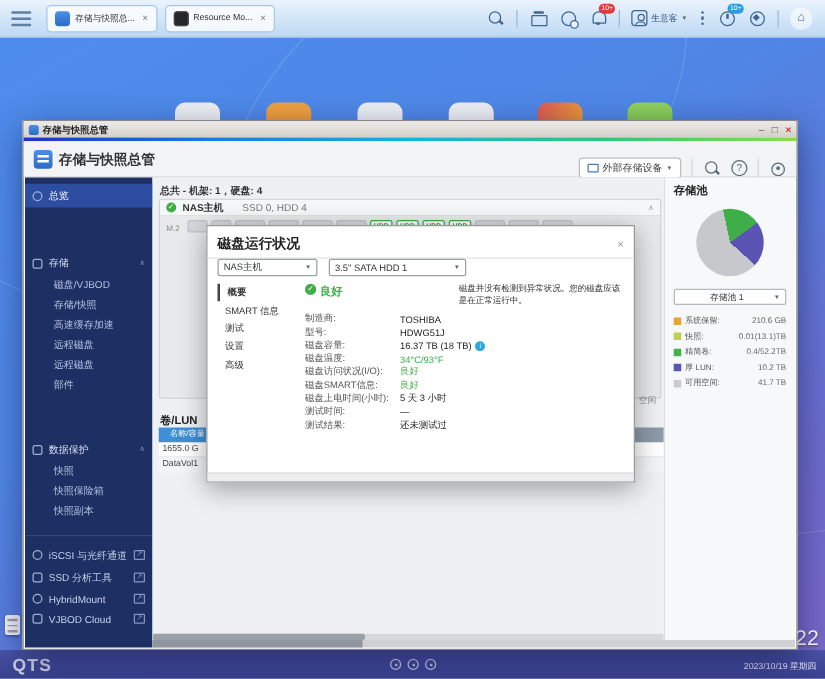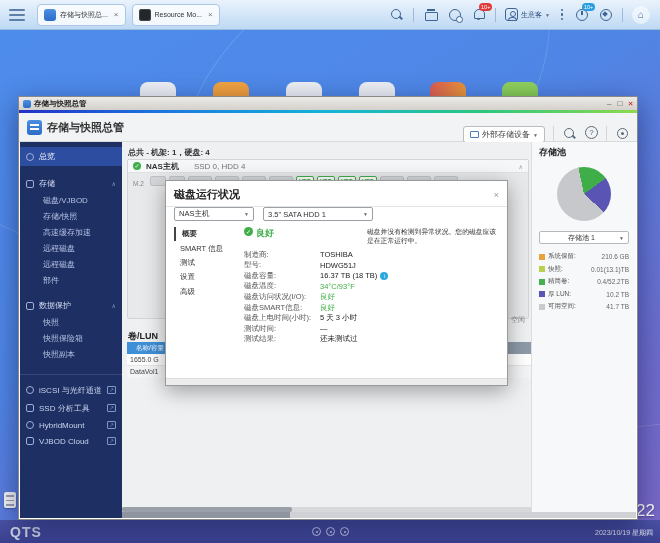--- a/index.html
+++ b/index.html
@@ -68,38 +68,38 @@
   .win-titlebar { height:13px; background:linear-gradient(#eceae7,#d4d1cc); display:flex; align-items:center; padding:0 4px; }
   .wt-ico { width:8px; height:8px; border-radius:2px; background:linear-gradient(#4a90e2,#2d6bc8); margin-right:3px; }
   .wt-title { font-size:7.5px; font-weight:bold; color:#222; }
   .wt-ctrls { margin-left:auto; display:flex; gap:6px; align-items:center; font-size:8px; color:#555; }
   .wt-close { color:#d03030; font-weight:bold; }
   .win-accent { height:3px; background:linear-gradient(90deg,#2430c8,#1a7ce0,#15b4d8,#2bc77e,#8fd94e); }
   .win-header { height:29px; background:#f2f3f4; border-bottom:1px solid #d9dadc; display:flex; align-items:center; padding:0 8px; }
   .wh-ico { width:15px; height:15px; border-radius:3px; background:linear-gradient(#4a90e2,#2d6bc8); margin-right:5px; position:relative; }
   .wh-ico::after { content:""; position:absolute; left:3px; top:4px; width:9px; height:2px; background:#fff; box-shadow:0 4px 0 #fff; }
   .wh-title { font-size:11px; font-weight:bold; color:#333; }
-  .wh-right { margin-left:auto; display:flex; gap:8px;margin-top:15px; }
+  .wh-right { margin-left:auto; display:flex; align-items:center; gap:8px;margin-top:15px; }
   .ext-btn { height:17px; display:flex; align-items:center; gap:3px; border:1px solid #b9bcc0; border-radius:3px;
     background:#fff; padding:0 6px; font-size:8px; color:#444; }
   .ext-btn .dev { width:9px; height:7px; border:1.2px solid #4a7db8; border-radius:1px; }
   .caret { font-size:5px; color:#666; }
   .hdr-div { width:1px; height:16px; background:#d4d6d9; }
   .qmark { width:13px; height:13px; border:1.4px solid #5a6b7c; border-radius:50%; font-size:8px; line-height:11px; text-align:center; color:#5a6b7c; }
   .gear { position:relative; width:14px; height:14px; }
   .gear::before { content:""; position:absolute; left:2px; top:2px; width:9px; height:9px; border:1.6px solid #5a6b7c; border-radius:50%; }
   .gear::after { content:""; position:absolute; left:5.5px; top:5.5px; width:3px; height:3px; background:#5a6b7c; border-radius:50%; }
   .mag.dk::before { border-color:#5a6b7c; } .mag.dk::after { background:#5a6b7c; }
 
   .win-body { position:absolute; top:45px; left:1px; right:1px; bottom:7px; display:flex; }
 
   
   .sidebar { width:102px; background:#1d2f63; padding-top:5px; font-size:8px; color:#bcc8e6; flex:none; }
   .side-sel { background:#2d4da0; color:#fff; padding:4px 6px; display:flex; gap:5px; align-items:center; }
-  .side-group { padding:12px 6px 3px 6px; color:#d7dff4; display:flex; gap:5px; align-items:center; }
+  .side-group { padding:0 6px 3px 6px; color:#d7dff4; display:flex; gap:5px; align-items:center;margin-top:39px; }
   .side-group .chev { margin-left:auto; color:#8297c8; font-size:6px; }
   .side-sub { padding:2.5px 6px 2.5px 23px; color:#b4c1e2; }
   .gico { width:8px; height:8px; border:1.1px solid #9fb0d8; border-radius:2px; flex:none; }
   .gico.round { border-radius:50%; }
   .side-tools { margin-top:12px; border-top:1px solid rgba(255,255,255,.12); padding-top:6px; }
   .side-tool { padding:3.5px 6px; display:flex; gap:5px; align-items:center; color:#c9d3ec; }
   .side-tool .ext { margin-left:auto; font-size:6px; color:#8297c8; border:1px solid #8297c8; border-radius:1px; padding:0 1px; line-height:6px; }
 
   
   .main { flex:1; background:#eef0f2; position:relative; overflow:hidden; }
@@ -152,21 +152,21 @@
   .dsel.s1 { width:80px; } .dsel.s2 { width:110px; }
   .dlg-body { display:flex; margin-top:3px; }
   .dlg-menu { width:78px; flex:none; padding-left:8px; font-size:7.5px; color:#333; }
   .dm-item { padding:2.2px 0 2.2px 6px; }
   .dm-item.sel { border-left:2px solid #444; font-weight:bold; }
   .dlg-content { flex:1; position:relative; padding-right:8px; }
   .st-row { display:flex; align-items:flex-start; }
   .st-ok { width:9px; height:9px; border-radius:50%; background:#3fae49; color:#fff; font-size:6.5px; line-height:9px; text-align:center; margin-right:3px; }
   .st-label { font-size:9px; font-weight:bold; color:#3fae49; }
   .st-msg { margin-left:auto; width:132px; font-size:6.8px; color:#333; line-height:1.35; }
-  .drow { display:flex; align-items:center; height:10.6px; font-size:7.5px; }
+  .drow { display:flex; align-items:flex-end; height:10.6px; font-size:7.5px; }
   .drow .dl { width:76px; color:#555; flex:none; }
   .drow .dv { color:#222; display:flex; align-items:center; gap:3px; }
   .drow .dv.green { color:#3fae49; }
   .infod { width:8px; height:8px; border-radius:50%; background:#2ba8e0; color:#fff; font-size:5.5px; line-height:8px; text-align:center; font-style:normal; }
   .dlg-footer { position:absolute; left:0; right:0; bottom:0; height:7px; background:#ededee; border-top:1px solid #ddd; }
 </style>
 </head>
 <body>
 
 <div class="desktop">

